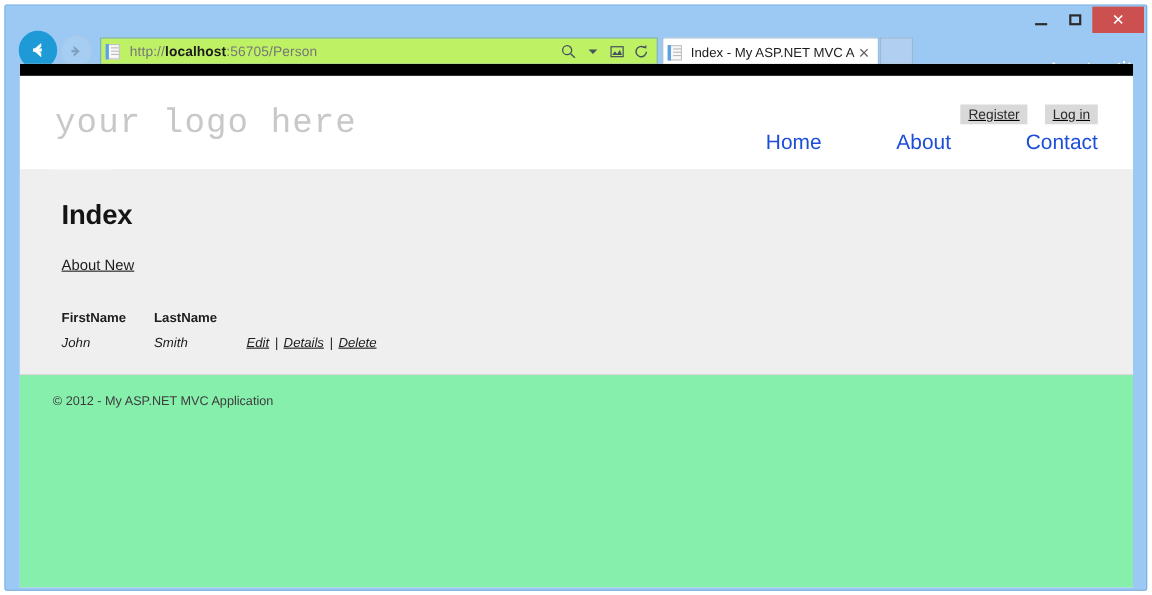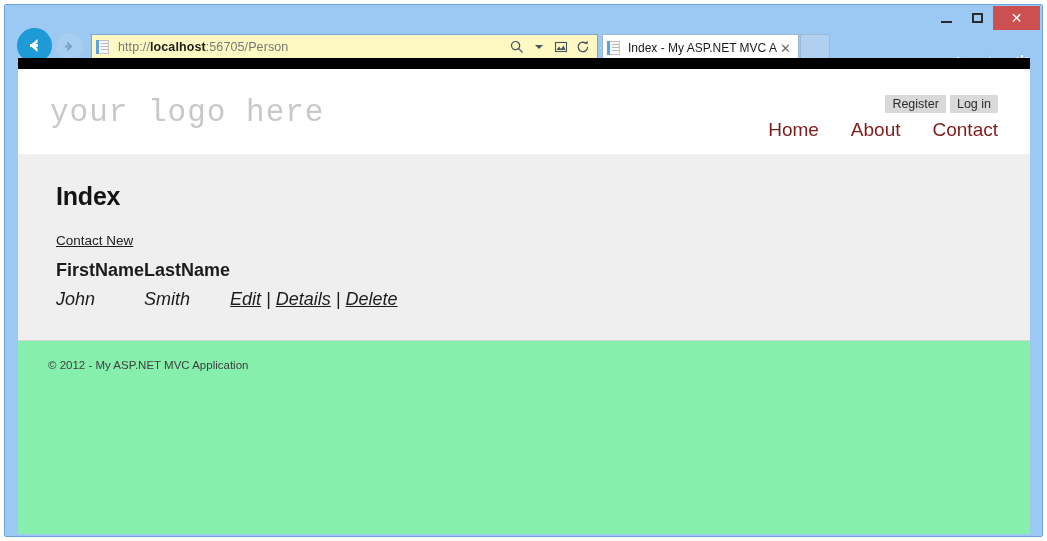--- a/index.html
+++ b/index.html
@@ -106,21 +106,21 @@
   }
   .arrow-svg { display: block; }
 
   .address-bar {
     position: absolute;
     left: 86px;
     top: 7px;
     width: 507px;
     height: 25px;
     box-sizing: border-box;
-    background: #fef9c3;
+    background: #bef264;
     border: 1px solid #7aa8cd;
     display: flex;
     align-items: center;
   }
   .addr-favicon {
     width: 16px;
     height: 16px;
     margin-left: 4px;
     margin-right: 6px;
     flex: none;
@@ -276,39 +276,40 @@
     width: 61px;
     height: 61px;
     border-radius: 50%;
     background: #ffffff;
   }
   .auth-links {
     position: absolute;
     right: 32px;
     top: 26px;
     display: flex;
-    gap: 4px;
+    gap: 16px;
     font-size: 12.5px;
+    text-decoration: underline;
   }
   .auth-links a {
     color: #2b2b2b;
     background: #d9d9d9;
     text-decoration: none;
     padding: 2px 7px;
   }
   .site-nav {
     position: absolute;
     right: 32px;
     top: 50px;
     display: flex;
     gap: 32px;
     font-size: 19px;
     color: #8b8b8b;
   }
-  .site-nav a { color: #7f1d1d; text-decoration: none; }
+  .site-nav a { color: #1d4ed8; text-decoration: none; margin-left: 36px; }
 
   
   .content {
     position: relative;
     background: #efefef;
     padding: 0 0 0 38px;
     height: 186px;
   }
   .page-title {
     margin: 0;
@@ -319,23 +320,23 @@
     letter-spacing: -0.2px;
   }
   .create-new {
     display: inline-block;
     margin-top: 22px;
     font-size: 13.5px;
     color: #1c1c1c;
     text-decoration: underline;
   }
   .data-table {
-    margin-top: 11px;
+    margin-top: 32px;
     border-collapse: collapse;
-    font-size: 18px;
+    font-size: 12px;
     color: #1c1c1c;
   }
   .data-table th {
     text-align: left;
     font-weight: bold;
     padding: 0;
     white-space: nowrap;
   }
   .data-table td {
     padding: 8px 0 0 0;
@@ -487,21 +488,21 @@
 
         <nav class="site-nav">
           <a href="#">Home</a>
           <a href="#">About</a>
           <a href="#">Contact</a>
         </nav>
       </div>
 
       <div class="content">
         <h1 class="page-title">Index</h1>
-        <a class="create-new" href="#">Contact New</a>
+        <a class="create-new" href="#">About New</a>
 
         <table class="data-table">
           <thead>
             <tr>
               <th class="col-first">FirstName</th>
               <th class="col-last">LastName</th>
               <th></th>
             </tr>
           </thead>
           <tbody>

